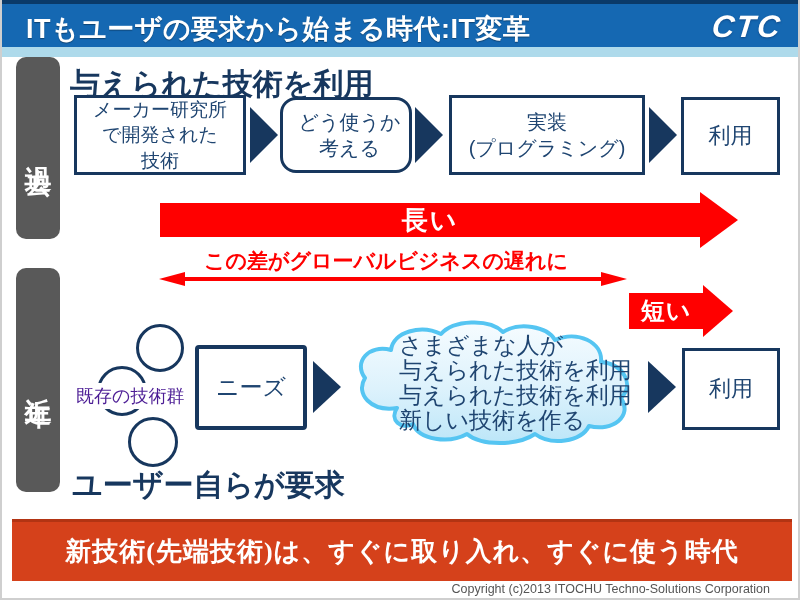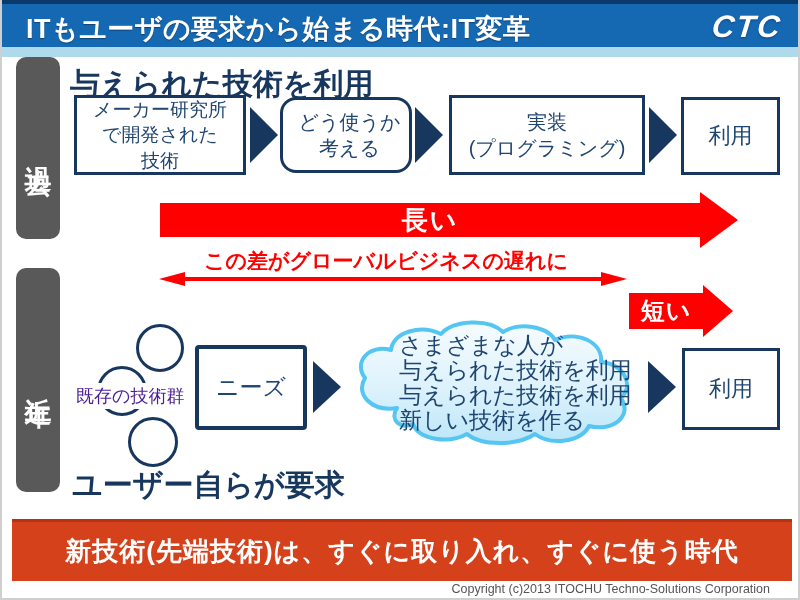--- a/index.html
+++ b/index.html
@@ -127,21 +127,21 @@
     color:#1F4571; font-size:23px; line-height:25px; white-space:nowrap;
   }
 
   
   .banner{
     position:absolute; left:10px; top:519px; width:780px; height:62px;
     background:#D5411B; border-top:3px solid #B23413;
     display:flex; align-items:center; justify-content:center;
   }
   .banner span{
-    color:#ffffff; font-size:26px; font-weight:bold; letter-spacing:1px; white-space:nowrap;
+    color:#ffffff; font-size:26px; font-weight:bold; letter-spacing:1px; white-space:nowrap;font-family:Liberation Serif, serif;
   }
   .copyright{
     position:absolute; right:28px; top:582px;
     color:#555555; font-size:12.5px; white-space:nowrap;
   }
 </style>
 </head>
 <body>
 
 <div class="slide">

